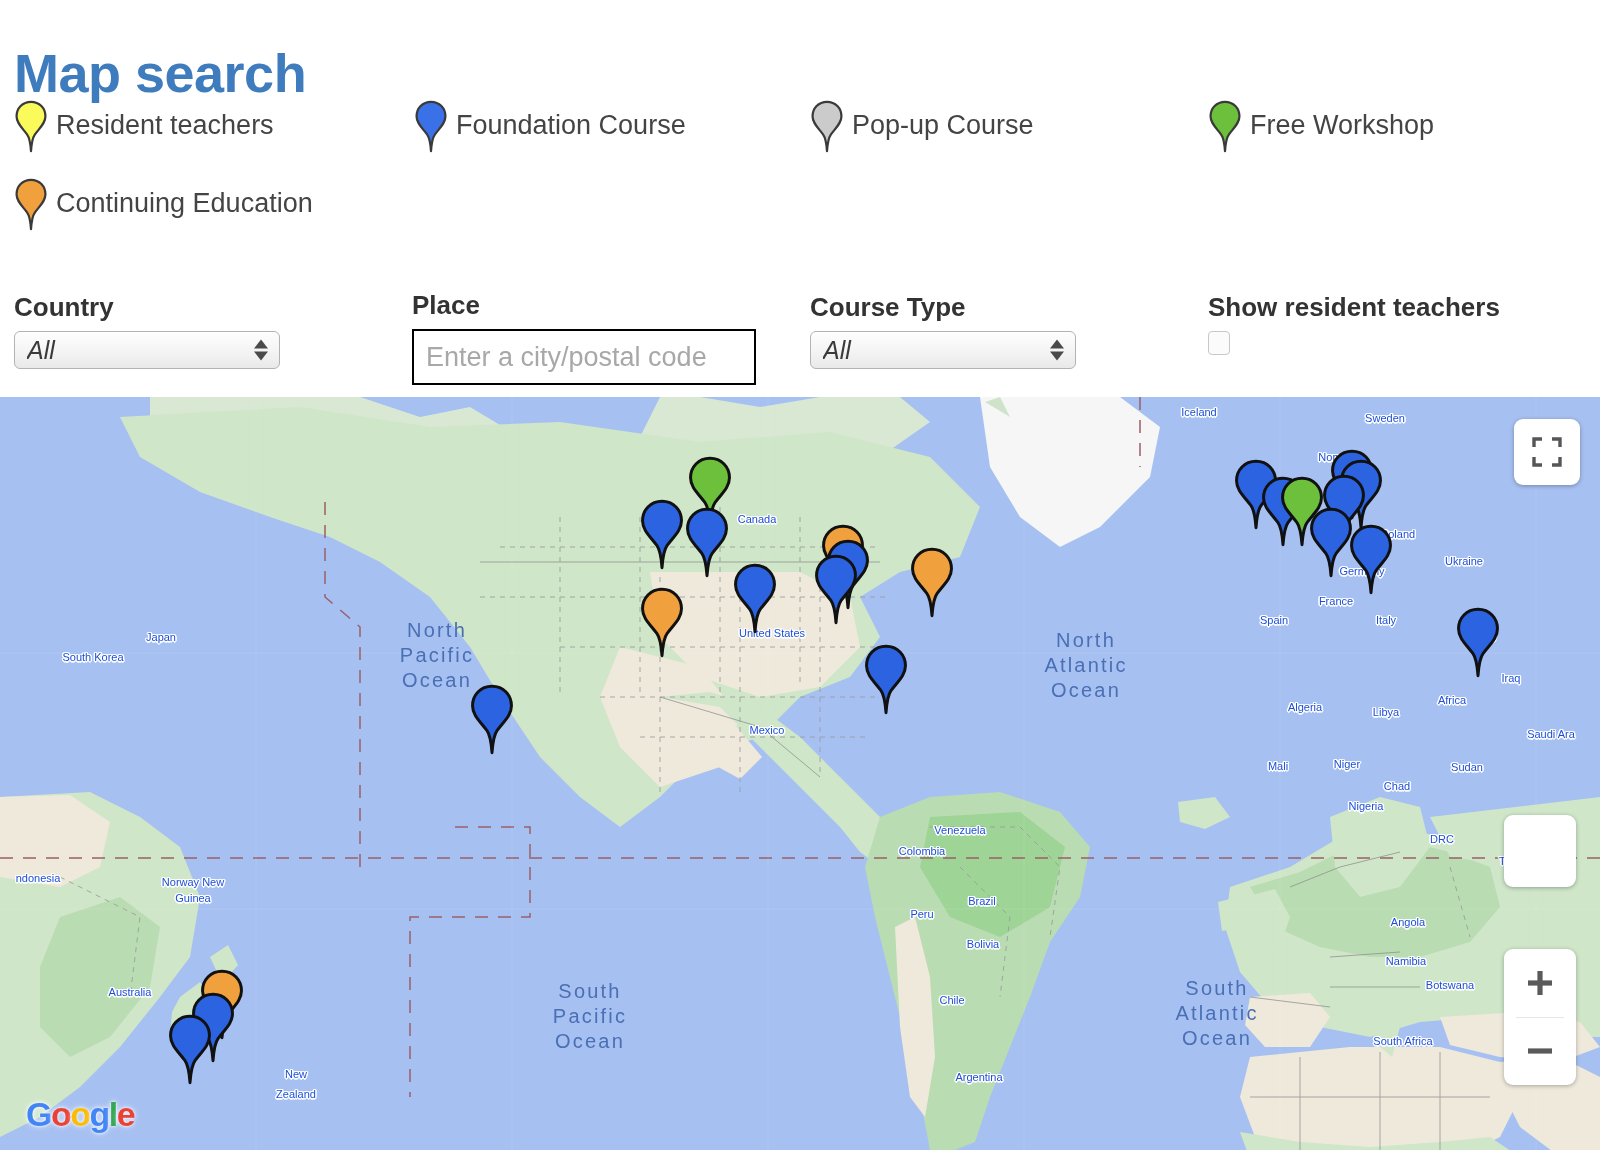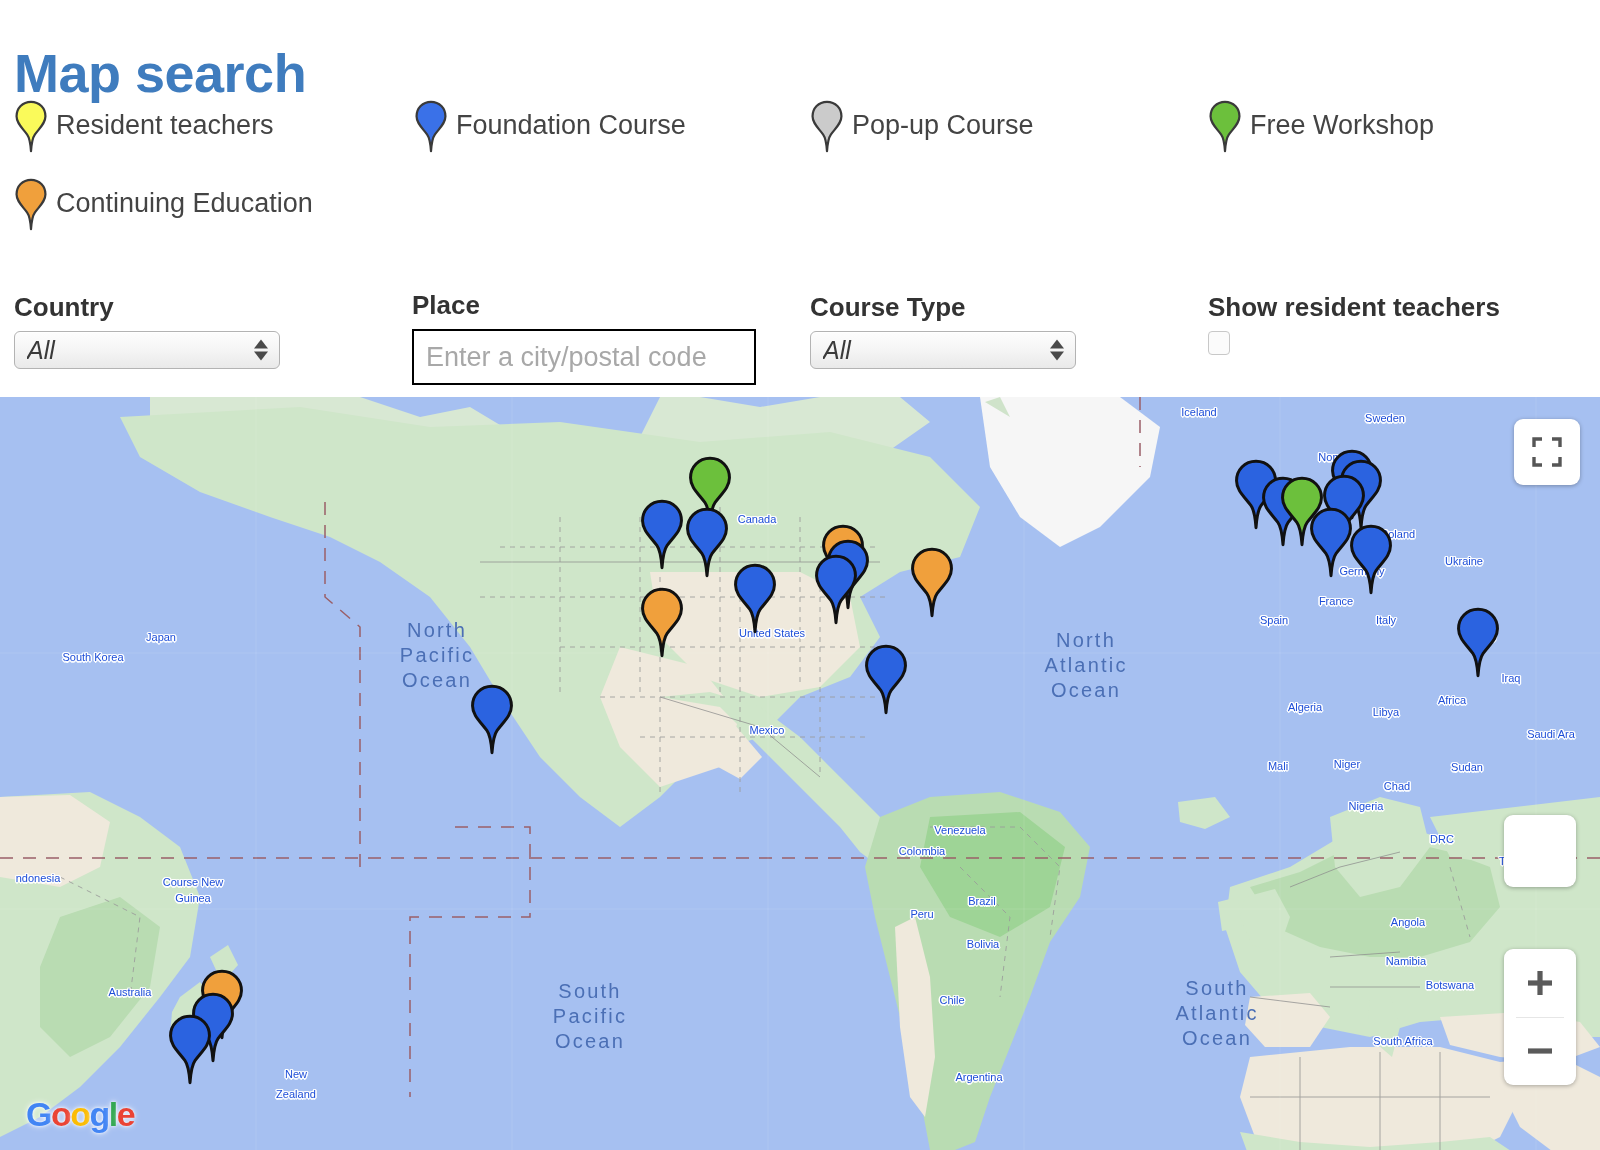--- a/index.html
+++ b/index.html
@@ -550,21 +550,21 @@
       <div class="map-label" style="left: 982px; top: 504px;">Brazil</div>
       <div class="map-label" style="left: 922px; top: 517px;">Peru</div>
       <div class="map-label" style="left: 1408px; top: 525px;">Angola</div>
       <div class="map-label" style="left: 983px; top: 547px;">Bolivia</div>
       <div class="map-label" style="left: 1406px; top: 564px;">Namibia</div>
       <div class="map-label" style="left: 1450px; top: 588px;">Botswana</div>
       <div class="map-label" style="left: 952px; top: 603px;">Chile</div>
       <div class="map-label" style="left: 1403px; top: 644px;">South Africa</div>
       <div class="map-label" style="left: 979px; top: 680px;">Argentina</div>
       <div class="map-label" style="left: 38px; top: 481px;">ndonesia</div>
-      <div class="map-label" style="left: 193px; top: 485px;">Course New</div>
+      <div class="map-label" style="left: 193px; top: 485px;">Norway New</div>
       <div class="map-label" style="left: 193px; top: 501px;">Guinea</div>
       <div class="map-label" style="left: 130px; top: 595px;">Australia</div>
       <div class="map-label" style="left: 296px; top: 677px;">New</div>
       <div class="map-label" style="left: 296px; top: 697px;">Zealand</div>
       <div class="map-label" style="left: 1536px; top: 571px;">aga</div>
       <div class="map-label ocean" style="left: 437px; top: 258px;">
         <div>North</div>
         <div>Pacific</div>
         <div>Ocean</div>
       </div>

